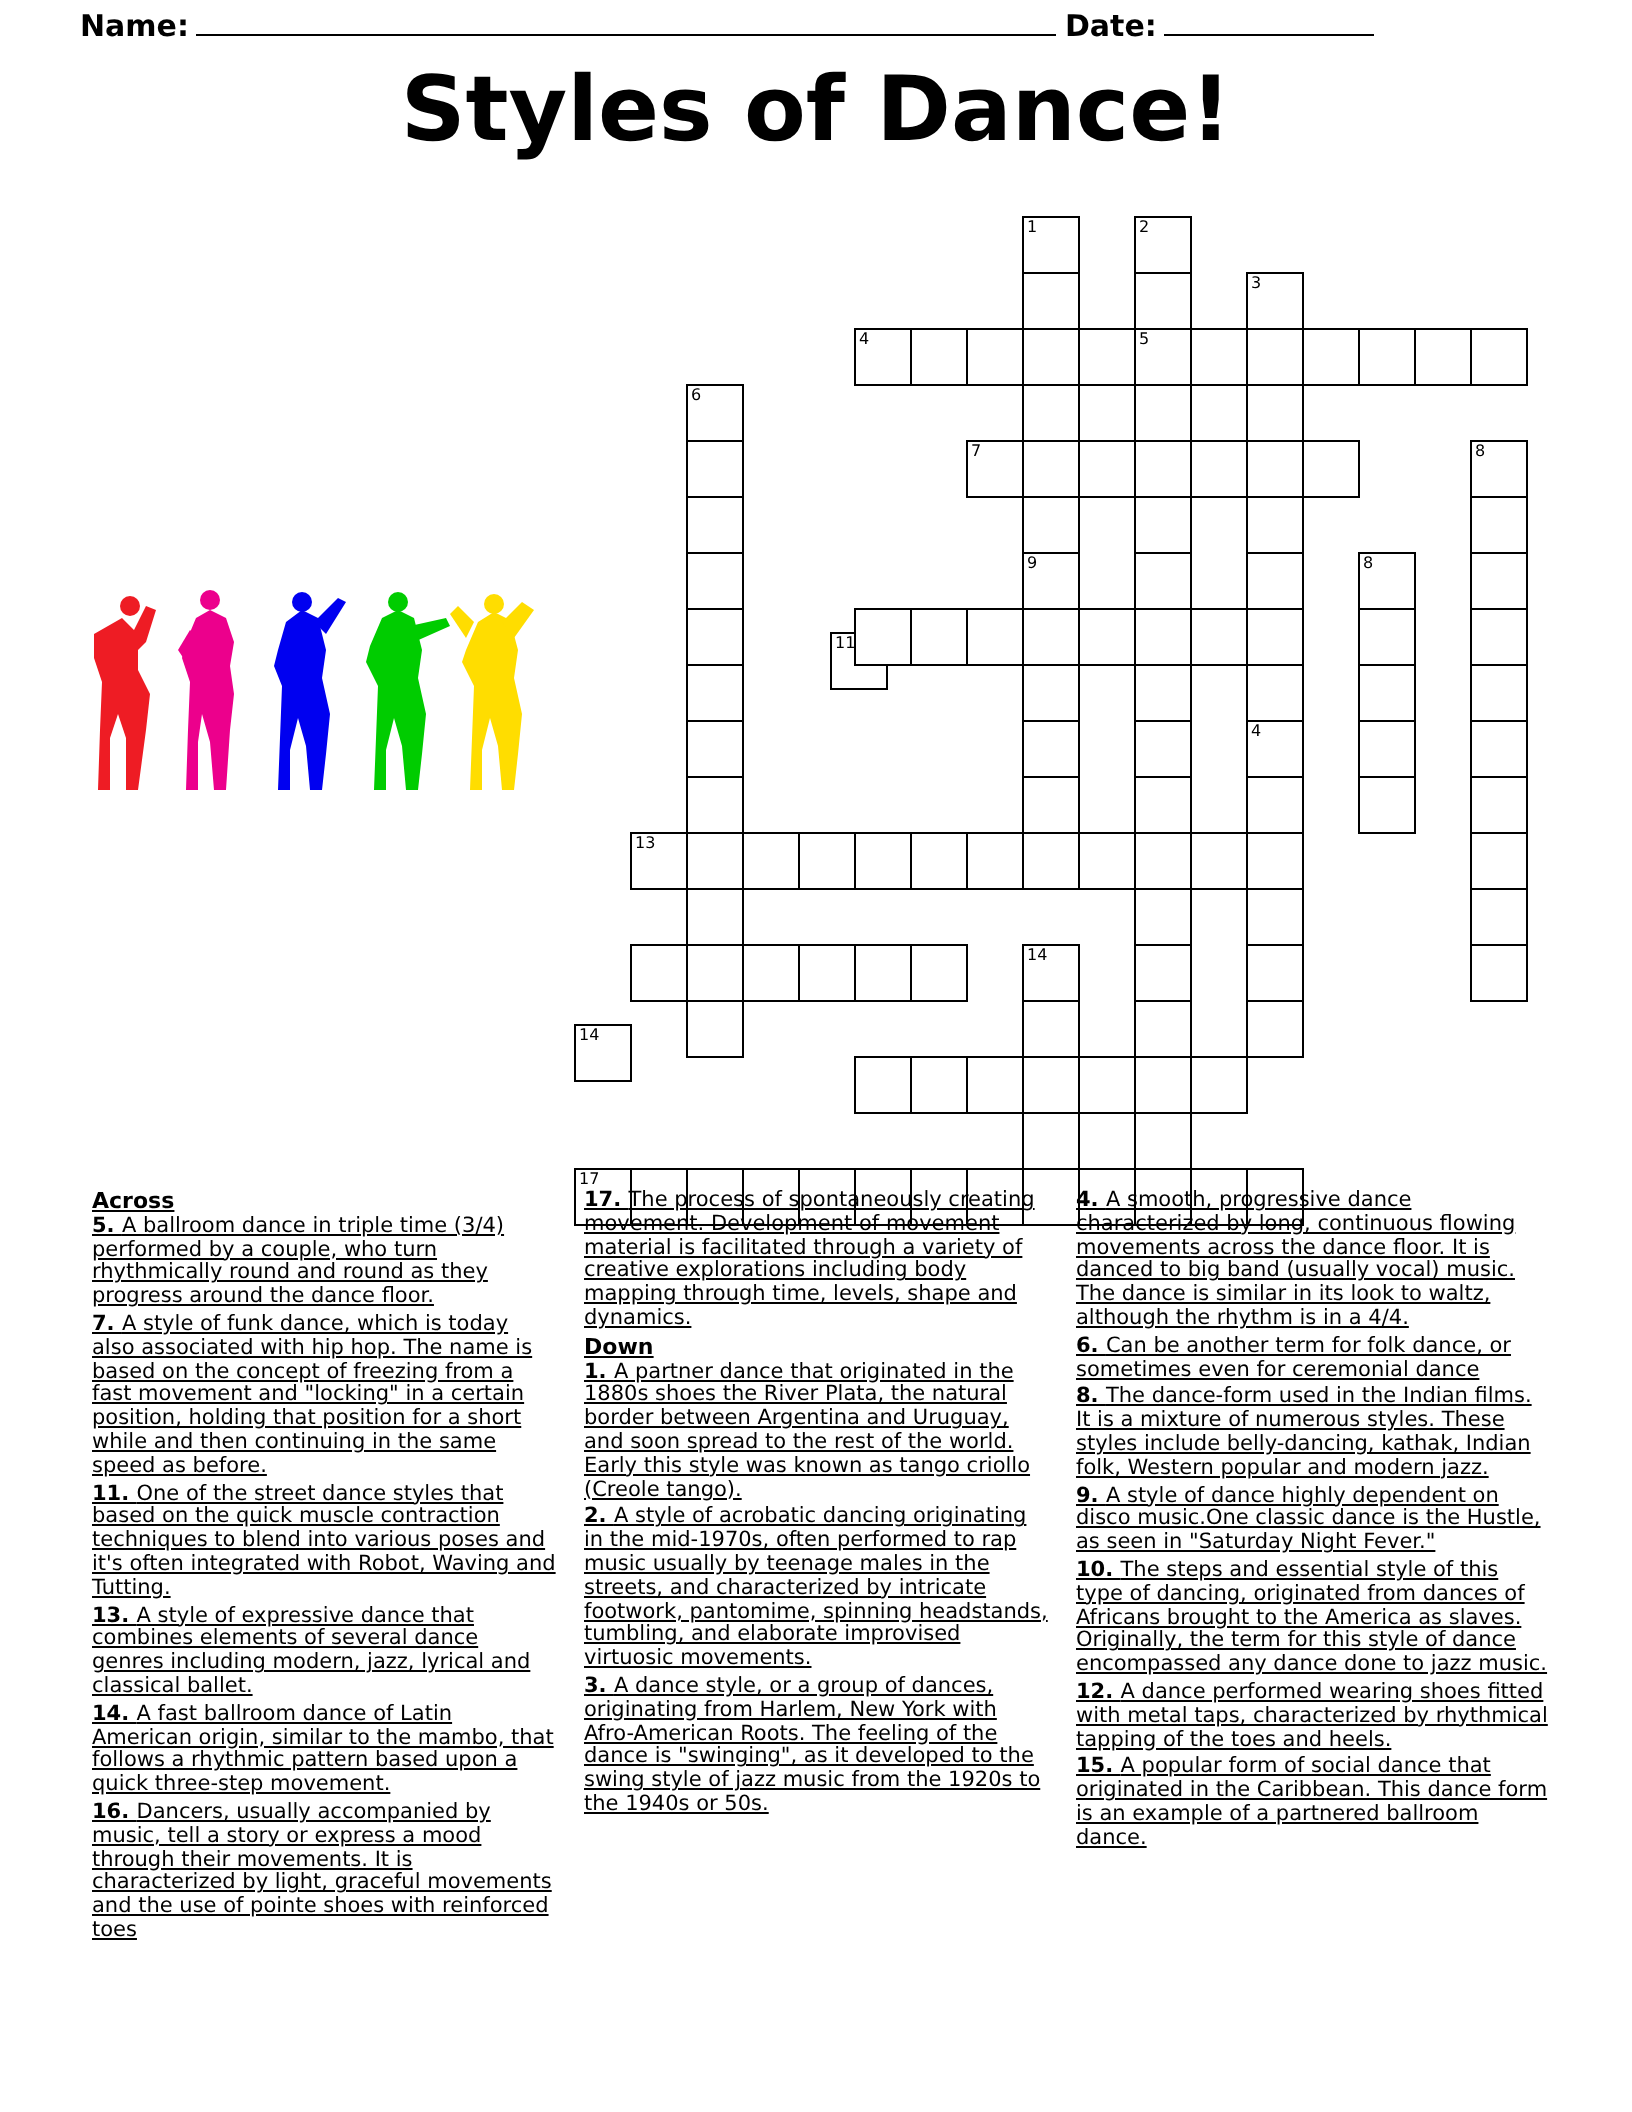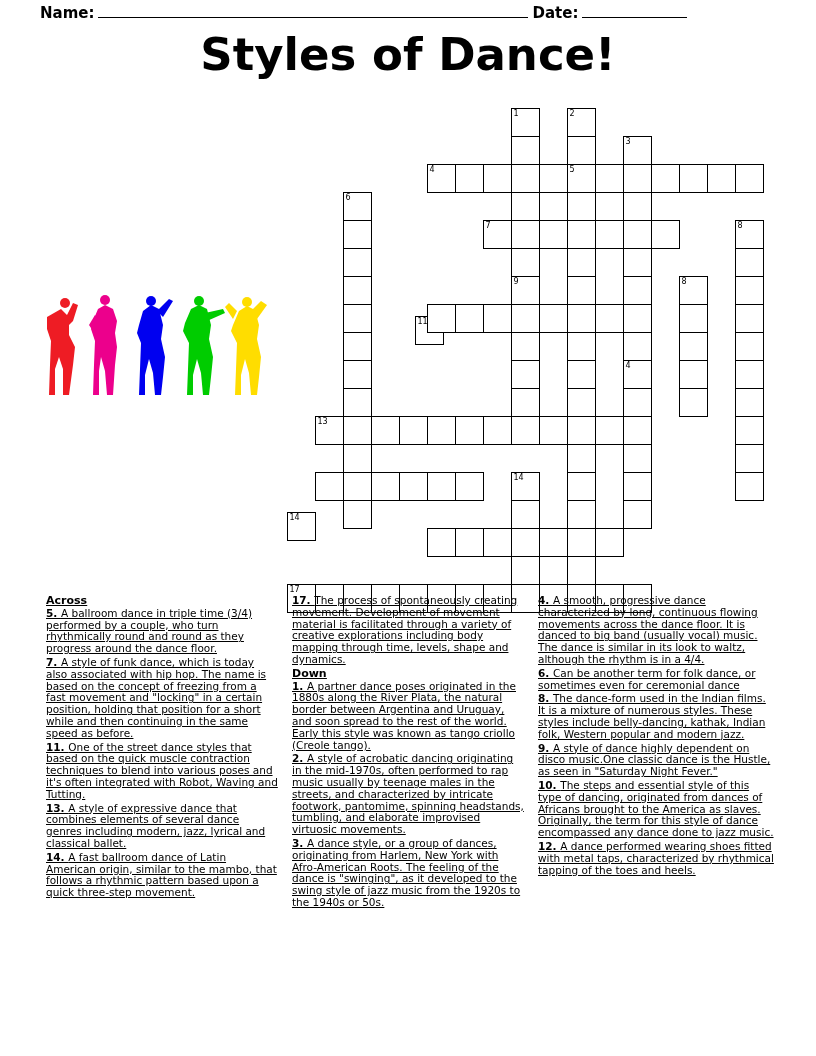--- a/index.html
+++ b/index.html
@@ -298,38 +298,40 @@
 
   <div class="clues">
     <div class="col c1">
       <div class="sec-head">Across</div>
       <div id="col1">
           <div class="clue"><b>5. </b><span>A ballroom dance in triple time (3/4) performed by a couple, who turn rhythmically round and round as they progress around the dance floor.</span></div>
           <div class="clue"><b>7. </b><span>A style of funk dance, which is today also associated with hip hop. The name is based on the concept of freezing from a fast movement and "locking" in a certain position, holding that position for a short while and then continuing in the same speed as before.</span></div>
           <div class="clue"><b>11. </b><span>One of the street dance styles that based on the quick muscle contraction techniques to blend into various poses and it's often integrated with Robot, Waving and Tutting.</span></div>
           <div class="clue"><b>13. </b><span>A style of expressive dance that combines elements of several dance genres including modern, jazz, lyrical and classical ballet.</span></div>
           <div class="clue"><b>14. </b><span>A fast ballroom dance of Latin American origin, similar to the mambo, that follows a rhythmic pattern based upon a quick three-step movement.</span></div>
+          <div class="clue"><b>16. </b><span>Dancers, usually accompanied by music, tell a story or express a mood through their movements. It is characterized by light, graceful movements and the use of pointe shoes with reinforced toes</span></div>
         </div>
     </div>
     <div class="col c2">
       <div id="col2a">
           <div class="clue"><b>17. </b><span>The process of spontaneously creating movement. Development of movement material is facilitated through a variety of creative explorations including body mapping through time, levels, shape and dynamics.</span></div>
         </div>
       <div class="sec-head" style="margin-top:2px;">Down</div>
       <div id="col2b">
-          <div class="clue"><b>1. </b><span>A partner dance poses originated in the 1880s along the River Plata, the natural border between Argentina and Uruguay, and soon spread to the rest of the world. Early this style was known as tango criollo (Creole tango).</span></div>
+          <div class="clue"><b>1. </b><span>A partner dance that originated in the 1880s shoes the River Plata, the natural border between Argentina and Uruguay, and soon spread to the rest of the world. Early this style was known as tango criollo (Creole tango).</span></div>
           <div class="clue"><b>2. </b><span>A style of acrobatic dancing originating in the mid-1970s, often performed to rap music usually by teenage males in the streets, and characterized by intricate footwork, pantomime, spinning headstands, tumbling, and elaborate improvised virtuosic movements.</span></div>
           <div class="clue"><b>3. </b><span>A dance style, or a group of dances, originating from Harlem, New York with Afro-American Roots. The feeling of the dance is "swinging", as it developed to the swing style of jazz music from the 1920s to the 1940s or 50s.</span></div>
         </div>
     </div>
     <div class="col c3">
       <div id="col3">
           <div class="clue"><b>4. </b><span>A smooth, progressive dance characterized by long, continuous flowing movements across the dance floor. It is danced to big band (usually vocal) music. The dance is similar in its look to waltz, although the rhythm is in a 4/4.</span></div>
           <div class="clue"><b>6. </b><span>Can be another term for folk dance, or sometimes even for ceremonial dance</span></div>
           <div class="clue"><b>8. </b><span>The dance-form used in the Indian films. It is a mixture of numerous styles. These styles include belly-dancing, kathak, Indian folk, Western popular and modern jazz.</span></div>
           <div class="clue"><b>9. </b><span>A style of dance highly dependent on disco music.One classic dance is the Hustle, as seen in "Saturday Night Fever."</span></div>
           <div class="clue"><b>10. </b><span>The steps and essential style of this type of dancing, originated from dances of Africans brought to the America as slaves. Originally, the term for this style of dance encompassed any dance done to jazz music.</span></div>
           <div class="clue"><b>12. </b><span>A dance performed wearing shoes fitted with metal taps, characterized by rhythmical tapping of the toes and heels.</span></div>
+          <div class="clue"><b>15. </b><span>A popular form of social dance that originated in the Caribbean. This dance form is an example of a partnered ballroom dance.</span></div>
         </div>
     </div>
   </div>
 
 </div>
 
 </body></html>

